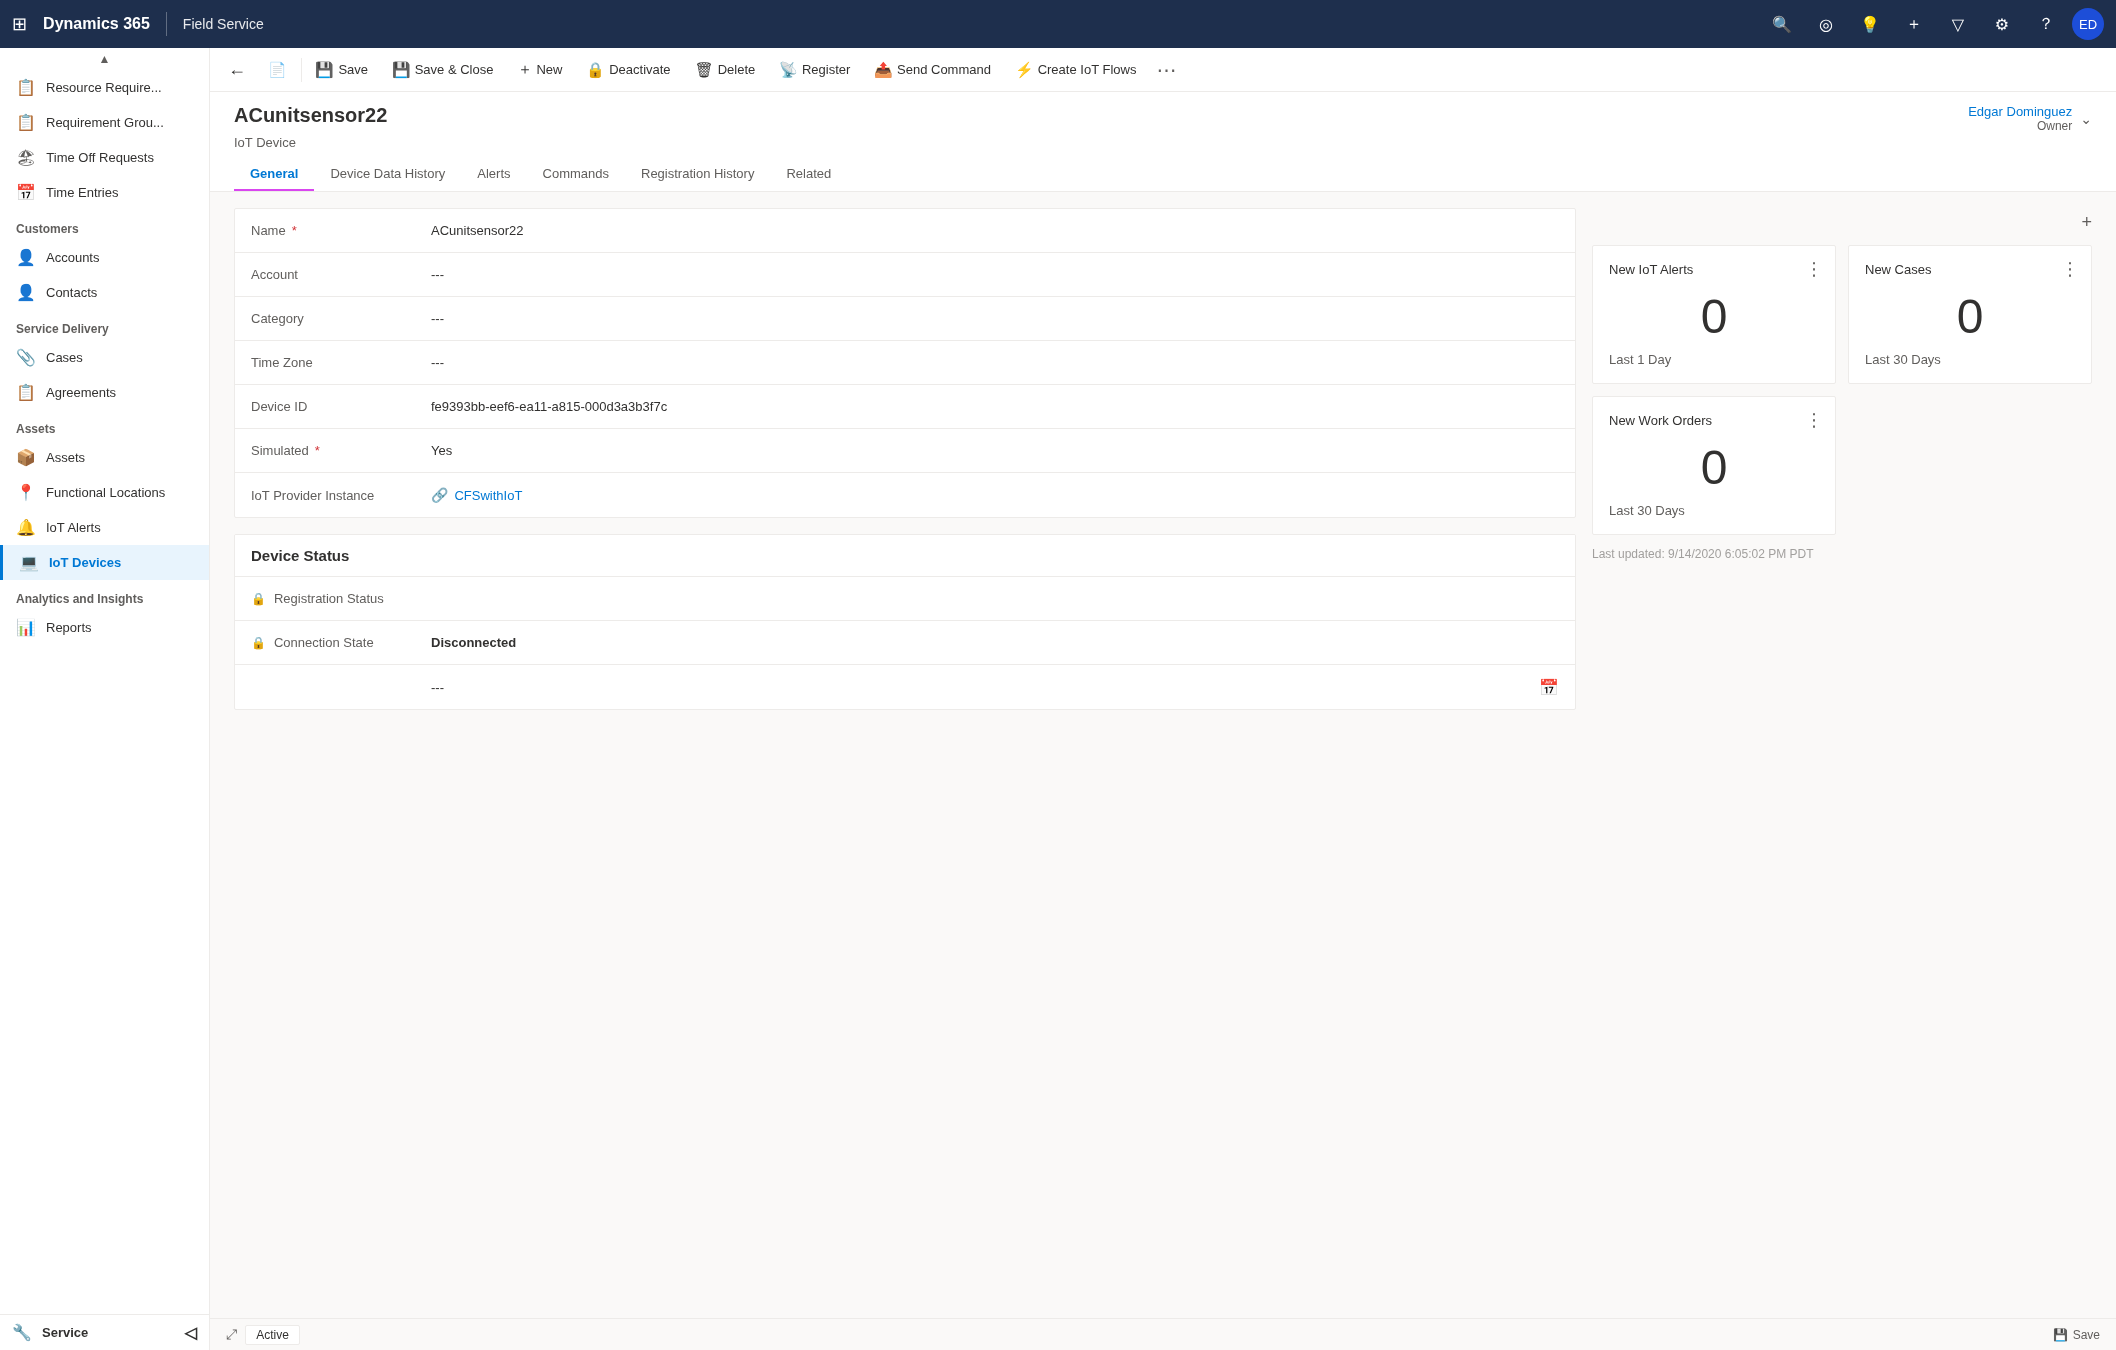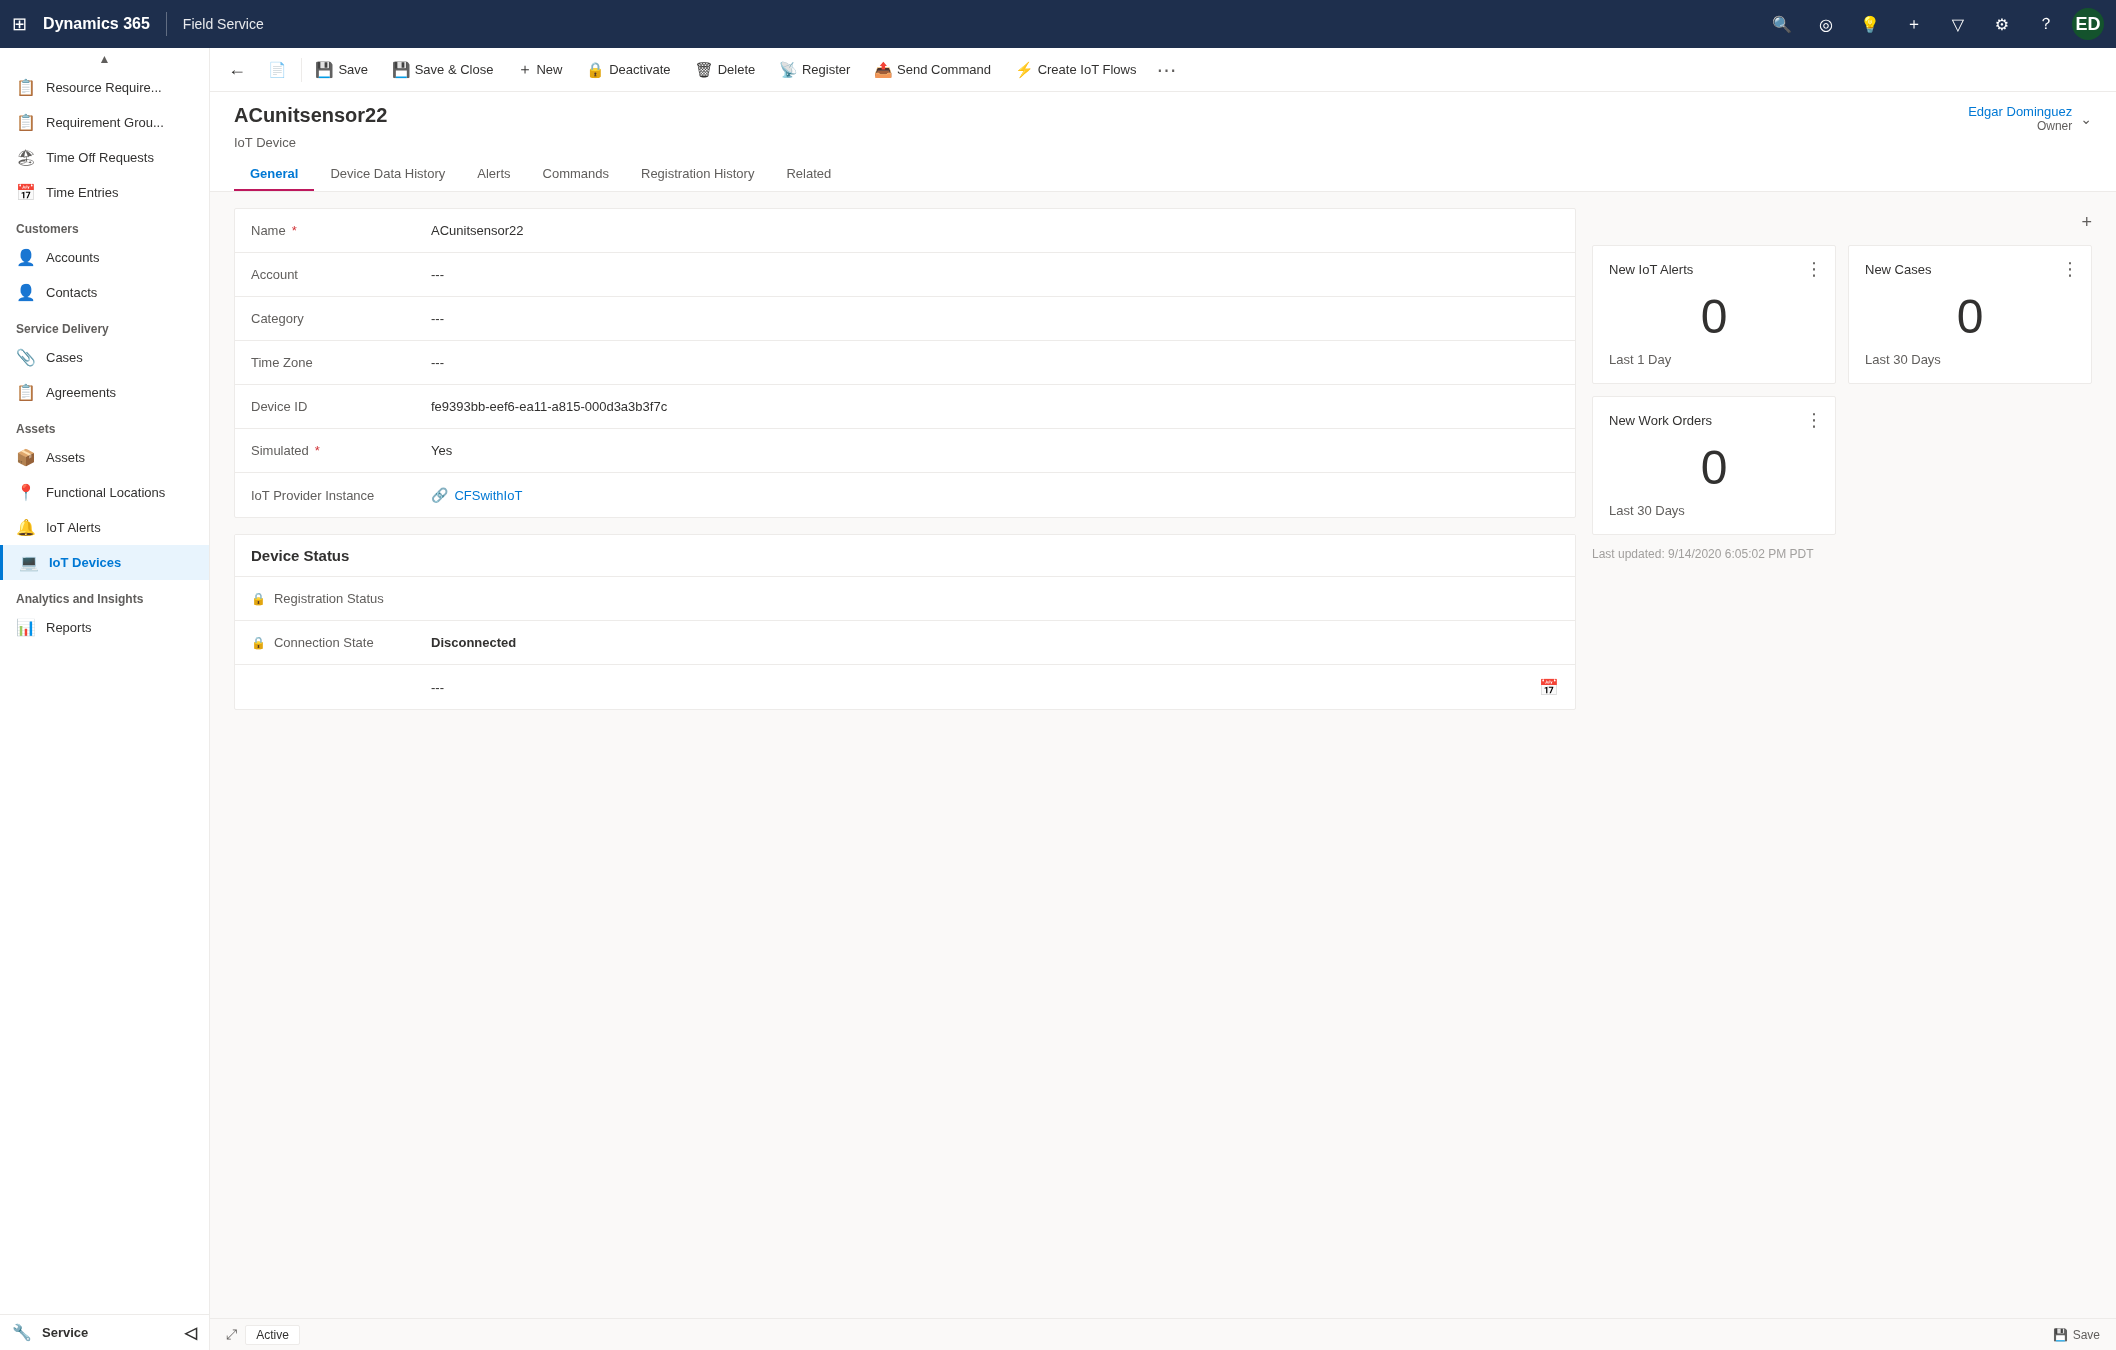--- a/index.html
+++ b/index.html
@@ -18,23 +18,23 @@
     .top-nav .nav-grid { font-size: 18px; cursor: pointer; margin-right: 8px; }
     .top-nav .app-title { font-size: 16px; font-weight: 600; color: white; }
     .top-nav .divider { width: 1px; height: 24px; background: rgba(255,255,255,0.3); margin: 0 8px; }
     .top-nav .module-title { font-size: 14px; color: rgba(255,255,255,0.9); }
     .top-nav .spacer { flex: 1; }
     .top-nav .icon-btn {
       width: 36px; height: 36px; display: flex; align-items: center; justify-content: center;
       cursor: pointer; color: white; font-size: 16px; border-radius: 3px;
     }
     .top-nav .user-avatar {
-      width: 32px; height: 32px; border-radius: 50%; background: #14532d;
+      width: 32px; height: 32px; border-radius: 50%; background: #1d4ed8;
       display: flex; align-items: center; justify-content: center;
-      font-size: 18px; font-weight: 700; color: white; cursor: pointer;
+      font-size: 13px; font-weight: 400; color: white; cursor: pointer;
     }
 
     
     .layout { display: flex; height: calc(100vh - 48px); }
 
     
     .sidebar {
       width: 210px; min-width: 210px; background: white;
       border-right: 1px solid #edebe9;
       overflow-y: auto; overflow-x: hidden;
@@ -86,21 +86,21 @@
     .owner-name { color: #0078d4; font-size: 13px; cursor: pointer; }
     .owner-label { font-size: 12px; color: #605e5c; }
     .owner-chevron { cursor: pointer; color: #605e5c; margin-left: 4px; }
 
     
     .tabs { display: flex; gap: 0; padding-top: 8px; }
     .tab {
       padding: 8px 16px; cursor: pointer; font-size: 13px; color: #605e5c;
       border-bottom: 2px solid transparent; white-space: nowrap;
     }
-    .tab.active { color: #0078d4; border-bottom: 2px solid #be185d; font-weight: 600; }
+    .tab.active { color: #0078d4; border-bottom: 2px solid #d946ef; font-weight: 600; }
 
     
     .content-area {
       flex: 1; overflow-y: auto; display: flex; gap: 16px;
       padding: 16px 24px; background: #faf9f8;
     }
 
     
     .left-panel { flex: 1; display: flex; flex-direction: column; gap: 16px; }
 

